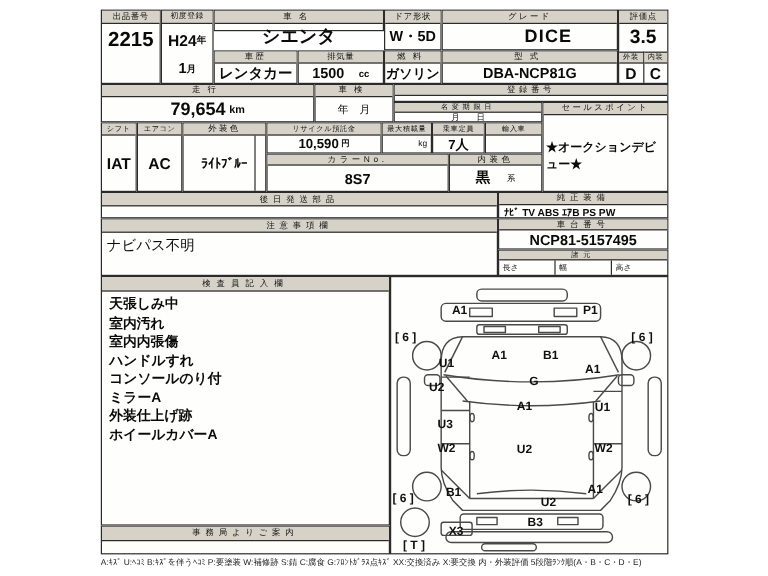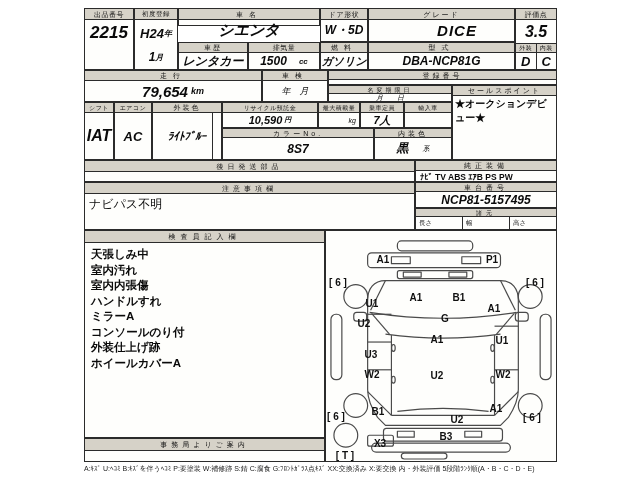--- a/index.html
+++ b/index.html
@@ -1,21 +1,21 @@
 <!DOCTYPE html>
 <html><head>
 <meta charset="utf-8">
 <style>
   html,body { margin:0; padding:0; }
   body { width:640px; height:480px; background:#ffffff; font-family:"Liberation Sans", sans-serif; position:relative; overflow:hidden; }
   .box { position:absolute; border:1px solid #2b2b2b; background:#fefefc; box-sizing:border-box; }
   .hdr { background:#d6d2c8; border-bottom:1px solid #2b2b2b; font-size:7px; line-height:1; display:flex; align-items:center; justify-content:center; color:#111; letter-spacing:2px; box-sizing:border-box; white-space:nowrap; overflow:hidden; height:11px; }
   .hdr.tight { letter-spacing:0.5px; }
   .hdr.wide { letter-spacing:6px; }
-  .val { display:flex; align-items:center; justify-content:center; font-weight:bold; color:#0a0a0a; box-sizing:border-box; white-space:nowrap;font-style:italic; }
+  .val { display:flex; align-items:center; justify-content:center; font-weight:bold; color:#0a0a0a; box-sizing:border-box; white-space:nowrap; }
   .unit { font-weight:bold; }
   .subgrid { display:flex; }
   .dlabel { position:absolute; transform:translate(-50%,-50%); font-size:10px; font-weight:bold; color:#101010; white-space:nowrap; letter-spacing:0px; }
   .note-line { font-size:11.5px; line-height:15.5px; color:#0a0a0a; font-weight:bold; }
   .legend { position:absolute; left:84px; top:464px; width:520px; font-size:7px; color:#222; white-space:nowrap; }
   svg { position:absolute; left:0; top:0; }
 </style>
 </head>
 <body>
 
@@ -105,26 +105,26 @@
   <div class="val" style="height:4px;"></div>
 </div>
 
 <div class="box" style="left:328px;top:85px;width:124px;height:17px;">
   <div class="hdr tight" style="height:8px;letter-spacing:3px;font-size:6px;">名変期限日</div>
   <div class="val" style="height:7px;font-size:7px;font-weight:normal;">月　　日</div>
 </div>
 
 <div class="box" style="left:452px;top:85px;width:105px;height:75px;">
   <div class="hdr tight" style="height:10px;letter-spacing:2px;">セールスポイント</div>
-  <div style="padding:1px 2px;font-size:10px;font-weight:bold;color:#0a0a0a;">★オークションデビュー★</div>
+  <div style="padding:20px 2px;font-size:10px;font-weight:bold;color:#0a0a0a;">★オークションデビュー★</div>
 </div>
 
 <div class="box" style="left:84px;top:102px;width:30px;height:58px;">
   <div class="hdr tight" style="height:10px;font-size:6px;">シフト</div>
-  <div class="val" style="height:46px;font-size:16px;">IAT</div>
+  <div class="val" style="height:46px;font-size:13px;">IAT</div>
 </div>
 
 <div class="box" style="left:114px;top:102px;width:38px;height:58px;">
   <div class="hdr tight" style="height:10px;font-size:6px;">エアコン</div>
   <div class="val" style="height:46px;font-size:13px;">AC</div>
 </div>
 
 <div class="box" style="left:152px;top:102px;width:70px;height:58px;">
   <div class="hdr" style="height:10px;">外装色</div>
   <div class="val" style="height:46px;font-size:11px;">ﾗｲﾄﾌﾞﾙｰ</div>
@@ -199,22 +199,22 @@
   </div>
 </div>
 
 <div class="box" style="left:84px;top:230px;width:241px;height:208px;">
   <div class="hdr" style="height:12px;letter-spacing:5px;">検査員記入欄</div>
   <div style="padding:4px 6px;">
       <div class="note-line">天張しみ中</div>
       <div class="note-line">室内汚れ</div>
       <div class="note-line">室内内張傷</div>
       <div class="note-line">ハンドルすれ</div>
+      <div class="note-line">コンソールのり付</div>
       <div class="note-line">ミラーA</div>
-      <div class="note-line">コンソールのり付</div>
       <div class="note-line">外装仕上げ跡</div>
       <div class="note-line">ホイールカバーA</div>
     </div>
 </div>
 
 <div class="box" style="left:84px;top:438px;width:241px;height:24px;">
   <div class="hdr" style="height:12px;letter-spacing:4px;">事務局よりご案内</div>
   <div></div>
 </div>
 

